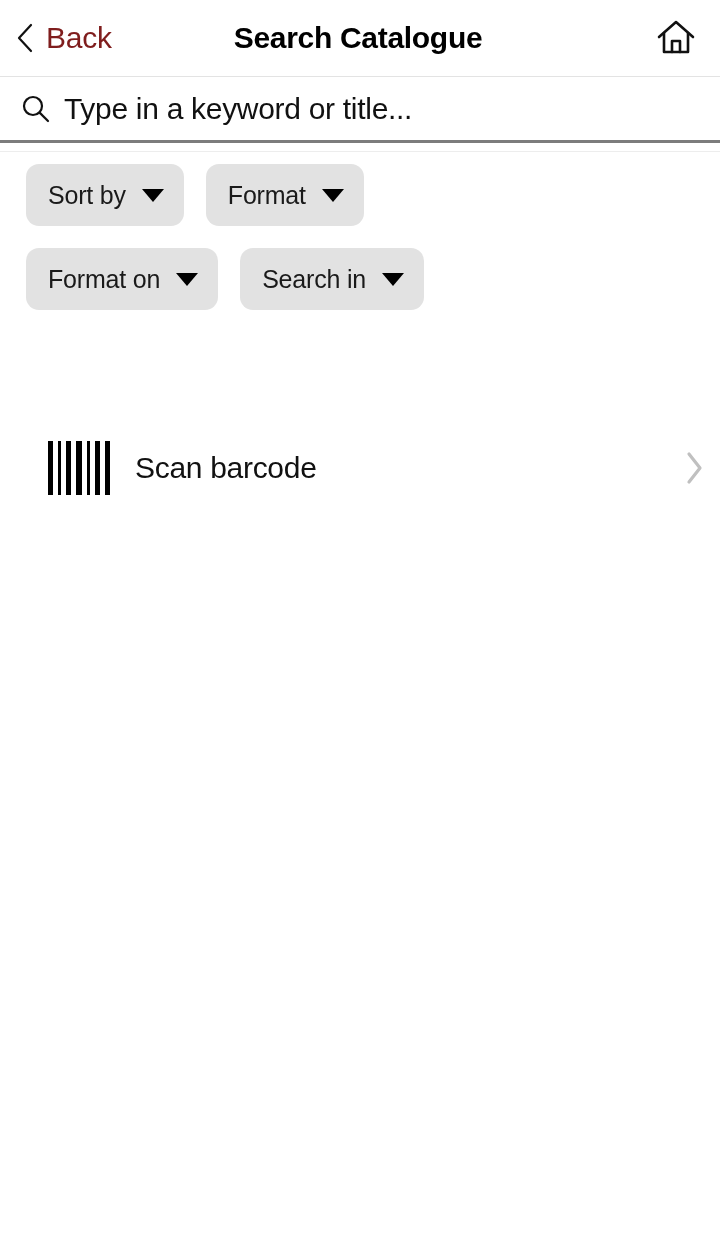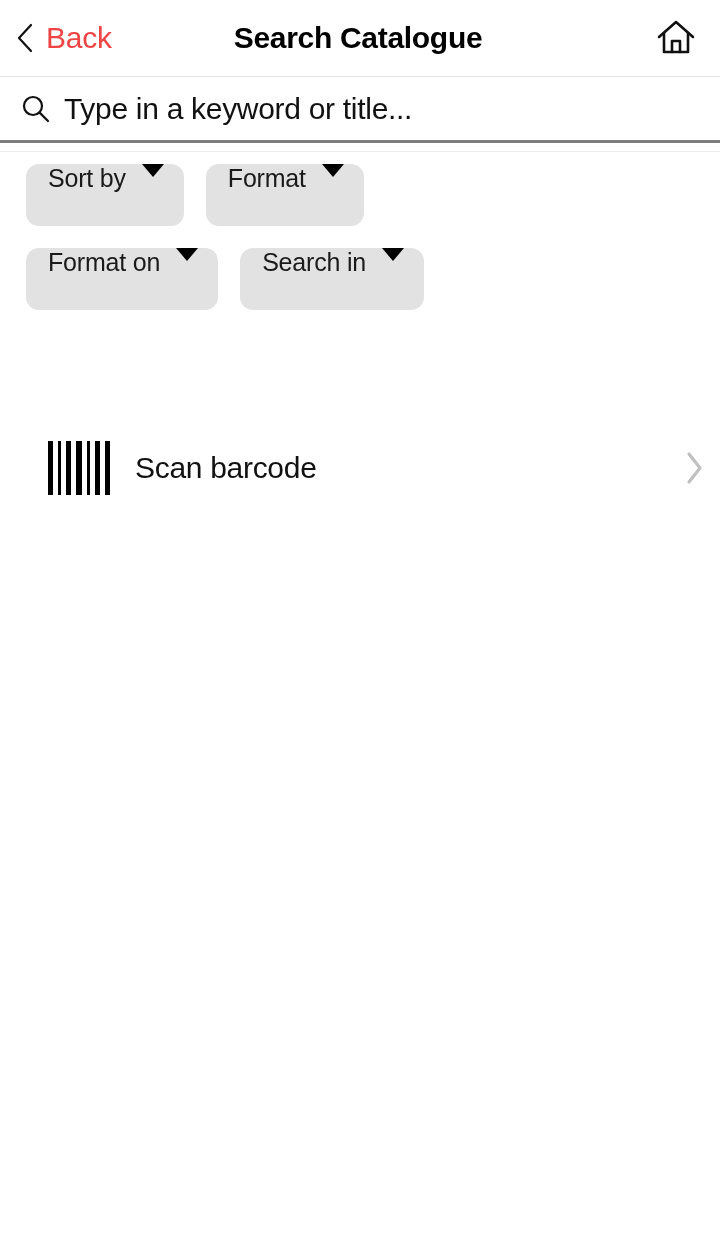--- a/index.html
+++ b/index.html
@@ -36,21 +36,21 @@
   }
   .chevron-left-icon {
     display: block;
     width: 18px;
     height: 30px;
   }
   .back-label {
     font-size: 30px;
     font-weight: 400;
     letter-spacing: -0.2px;
-    color: #ef4444;
+    color: #7f1d1d;
     line-height: 1;
   }
   .page-title {
     position: absolute;
     left: 0;
     right: 4px;
     top: 0;
     height: 76px;
     display: flex;
     align-items: center;
@@ -122,21 +122,21 @@
     padding: 12px 0 0 26px;
   }
   .chip-row {
     display: flex;
     align-items: center;
     gap: 22px;
     margin-bottom: 22px;
   }
   .chip {
     display: inline-flex;
-    align-items: flex-start;
+    align-items: center;
     gap: 16px;
     background: #e2e2e2;
     border: 0;
     border-radius: 13px;
     height: 62px;
     padding: 0 20px 0 22px;
     font-family: "Liberation Sans", sans-serif;
     font-size: 25px;
     color: #1a1a1a;
     letter-spacing: -0.2px;

